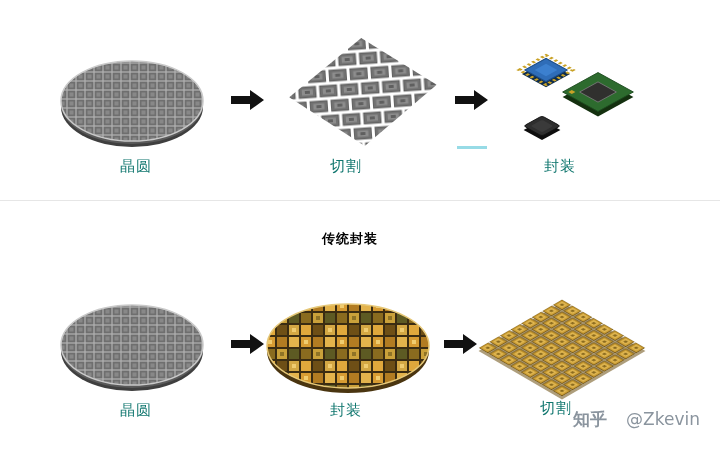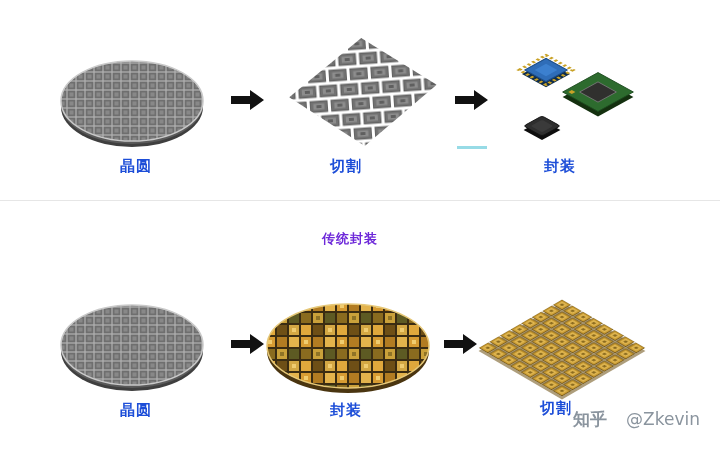--- a/index.html
+++ b/index.html
@@ -1,20 +1,20 @@
 <!DOCTYPE html>
 <html><head>
 <meta charset="utf-8">
 <style>
   * { margin:0; padding:0; box-sizing:border-box; }
   html,body { background:#ffffff; font-family:"DejaVu Sans", sans-serif; }
   .canvas { position:relative; width:720px; height:451px; background:#ffffff; overflow:hidden; margin:0 auto; }
   .abs { position:absolute; }
-  .stage-label { position:absolute; width:80px; text-align:center; font-size:15px; font-weight:bold; color:#1d4ed8; letter-spacing:1px; }
-  .caption { position:absolute; left:298px; top:230px; width:104px; text-align:center; font-size:13px; font-weight:bold; color:#6d28d9; letter-spacing:1px; }
+  .stage-label { position:absolute; width:80px; text-align:center; font-size:15px; font-weight:normal; color:#0f766e; letter-spacing:1px; }
+  .caption { position:absolute; left:298px; top:230px; width:104px; text-align:center; font-size:13px; font-weight:bold; color:#000000; letter-spacing:1px; }
   .divider { position:absolute; left:0; top:200px; width:720px; height:1px; background:#e6e6e6; }
   .teal-dash { position:absolute; left:457px; top:146px; width:30px; height:3px; background:#97dbe6; }
   .watermark { position:absolute; right:20px; top:408px; font-size:17px; color:#8a949e; white-space:nowrap; }
   .watermark .brand { font-weight:bold; margin-right:19px; }
   svg { display:block; }
 </style>
 </head>
 <body>
 
 <svg width="0" height="0" style="position:absolute" aria-hidden="true">

